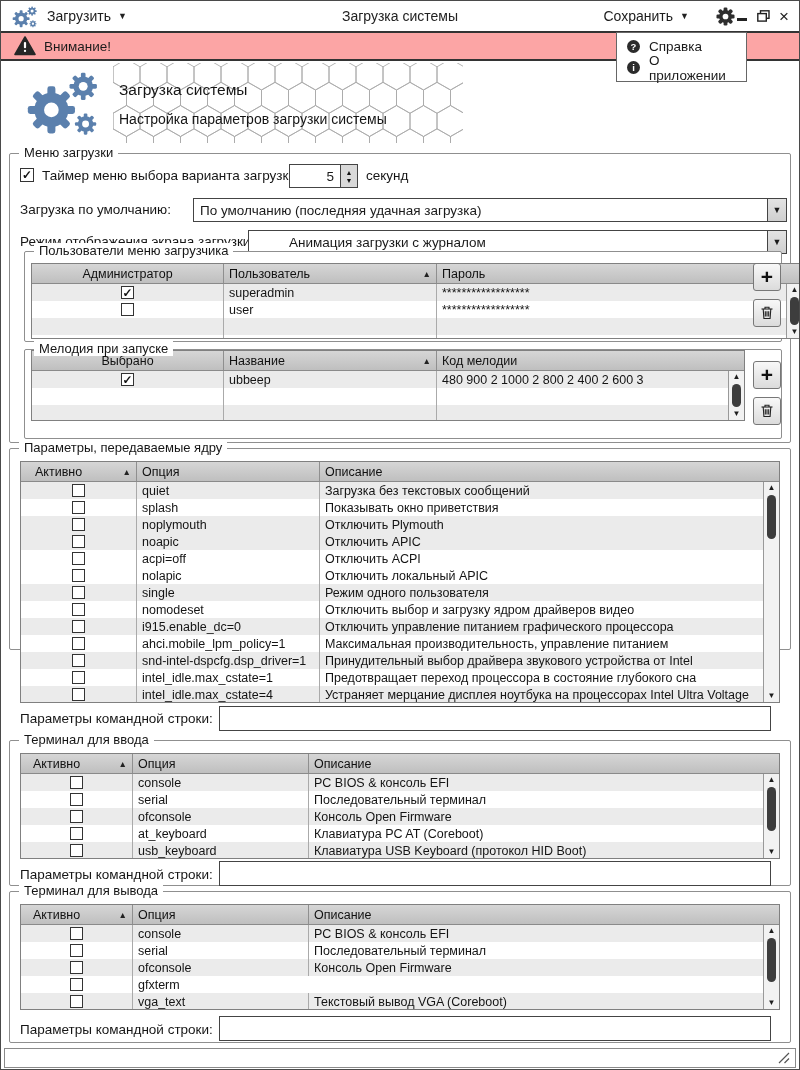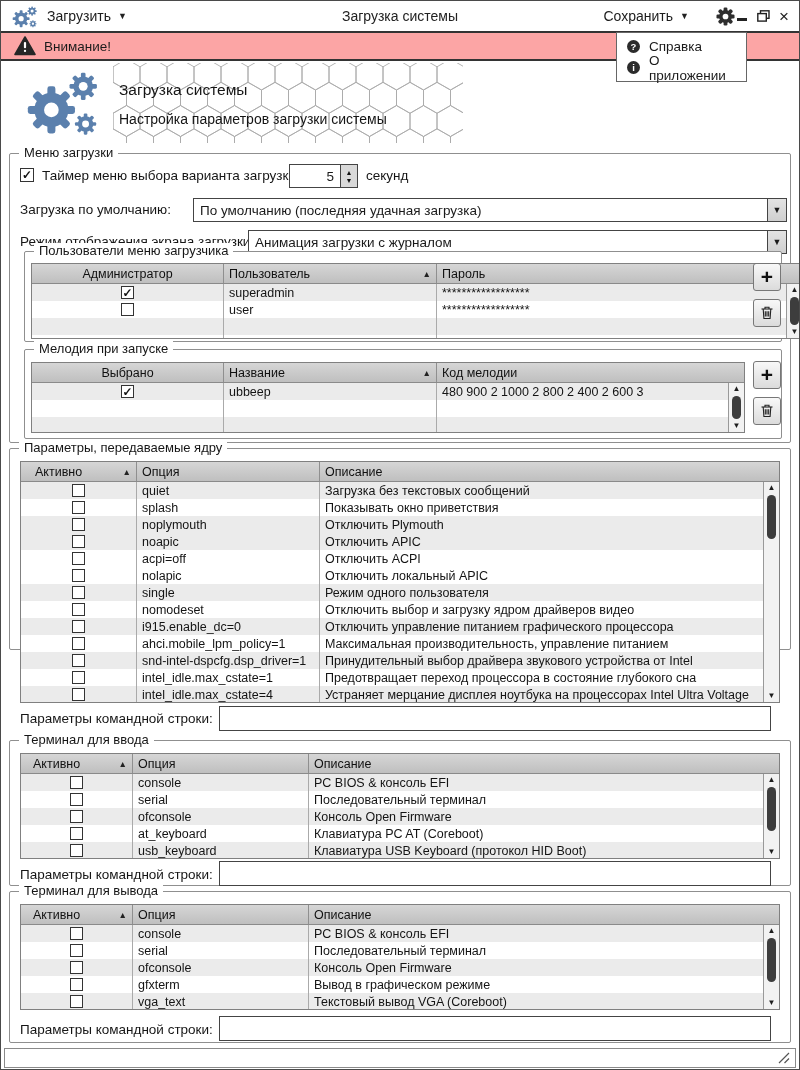--- a/index.html
+++ b/index.html
@@ -340,21 +340,21 @@
 
     <span class="lbl" style="position:absolute;left:10px;top:48px;">Загрузка по умолчанию:</span>
     <div class="combo" style="left:183px;top:44px;right:3px;">
       <span class="ctext">По умолчанию (последняя удачная загрузка)</span>
       <span class="cbtn">
           <span>▼</span>
         </span>
     </div>
 
     <span class="lbl" style="position:absolute;left:10px;top:80px;">Режим отображения экрана загрузки:</span>
-    <div class="combo" style="left:238px;top:76px;right:3px;">
+    <div class="combo" style="left:238px;top:76px;right:3px;padding-left:34px;">
       <span class="ctext">Анимация загрузки с журналом</span>
       <span class="cbtn">
           <span>▼</span>
         </span>
     </div>
 
     <div class="grp" style="left:14px;right:8px;top:97px;height:91px;">
       <span class="legend">Пользователи меню загрузчика</span>
       <div class="tbl users-tbl" style="left:6px;top:11px;width:772px;height:76px;">
         <div class="thead">
@@ -413,21 +413,21 @@
               <path d="M6 4V2.3h4V4"></path>
               <path d="M4.2 4l.7 9.5h6.2l.7-9.5"></path>
             <path d="M6.3 6.3v5.2M8 6.3v5.2M9.7 6.3v5.2"></path>
           </g>
         </svg>
       </div>
     </div>
 
     <div class="grp" style="left:14px;right:8px;top:195px;height:90px;">
       <span class="legend">Мелодия при запуске</span>
-      <div class="tbl users-tbl" style="left:6px;top:12px;width:714px;height:71px;">
+      <div class="tbl users-tbl" style="left:6px;top:0;width:714px;height:71px;">
         <div class="thead">
           <div class="th c1">
               <span>Выбрано</span>
             </div>
           <div class="th c2">
               <span>Название</span>
               <span class="sort">▲</span>
             </div>
           <div class="th c3">
               <span>Код мелодии</span>
@@ -695,21 +695,20 @@
               <span class="cb"></span>
             </div>
             <div class="td c2">ofconsole</div>
             <div class="td c3">Консоль Open Firmware</div>
           </div>
           <div class="trow">
             <div class="td c1">
               <span class="cb"></span>
             </div>
             <div class="td c2">gfxterm</div>
-            <div class="td c3">Вывод в графическом режиме</div>
           </div>
           <div class="trow alt">
             <div class="td c1">
               <span class="cb"></span>
             </div>
             <div class="td c2">vga_text</div>
             <div class="td c3">Текстовый вывод VGA (Coreboot)</div>
           </div>
         </div>
       <div class="vscroll vs-short">

